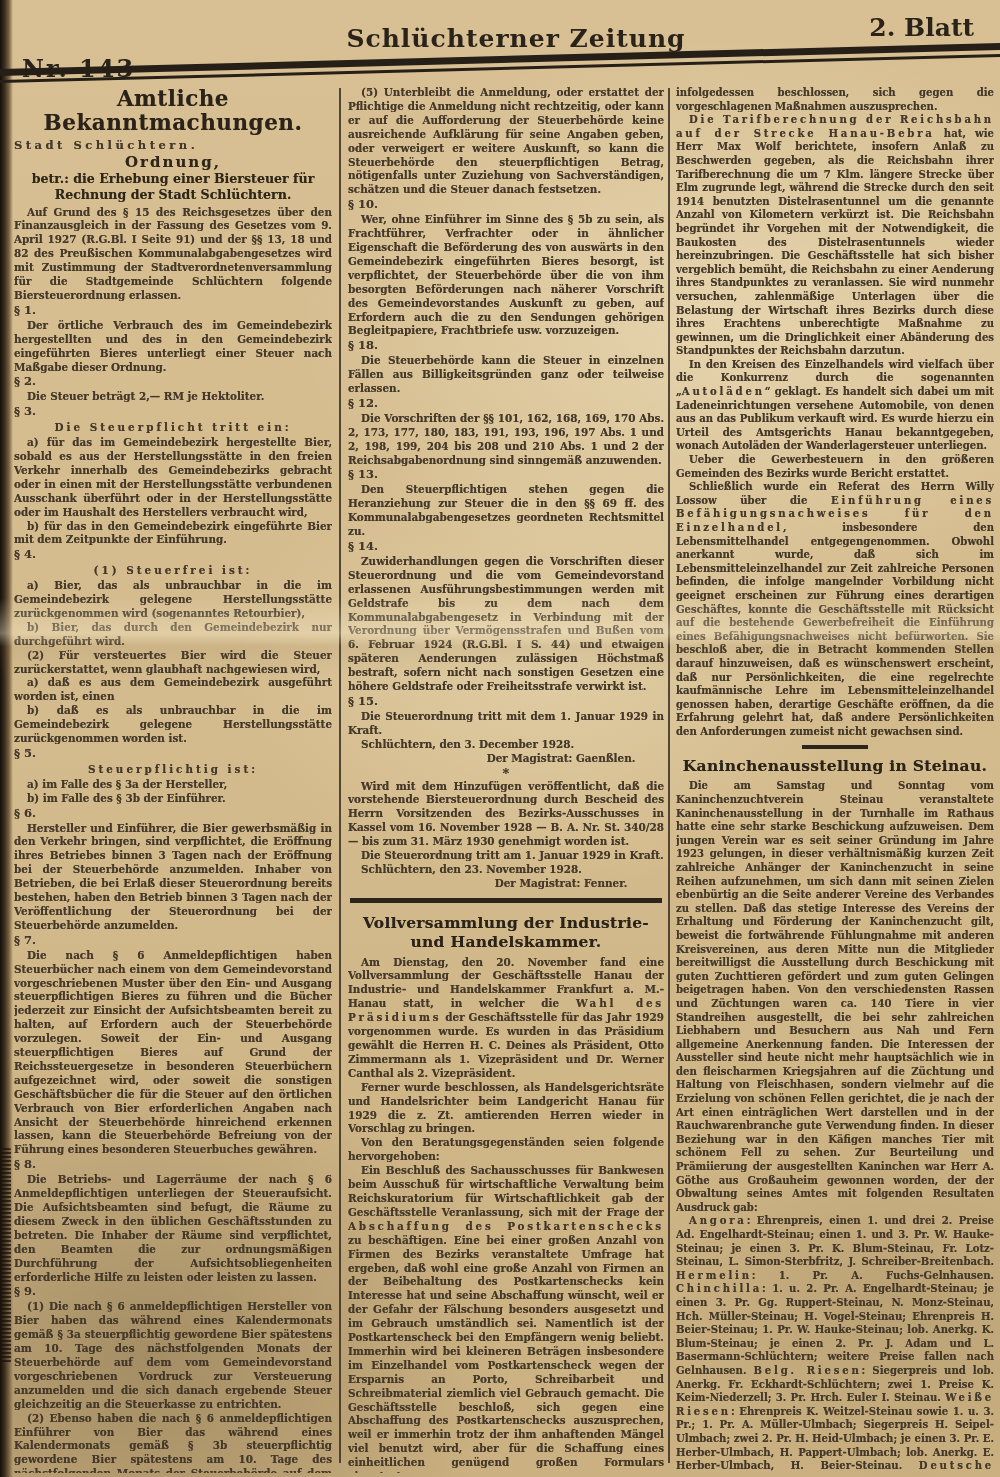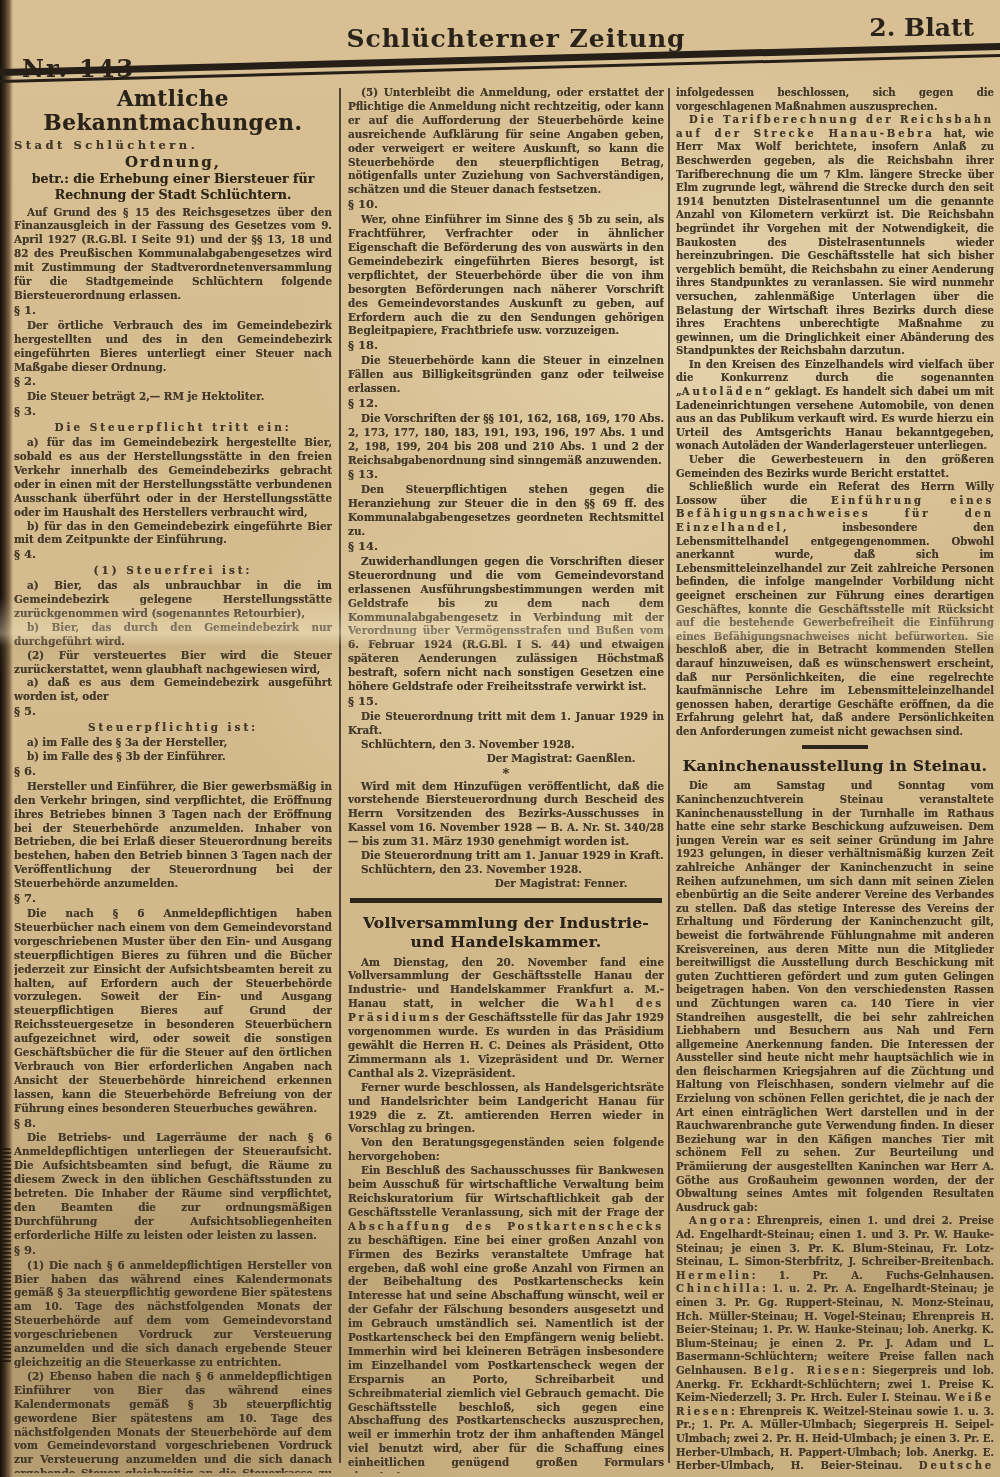--- a/index.html
+++ b/index.html
@@ -82,21 +82,22 @@
         <div class="b p">Die Steuer beträgt 2,— RM je Hektoliter.</div>
         <div class="b sec">§ 3.</div>
         <div class="b csp">Die Steuerpflicht tritt ein:</div>
         <div class="b p">a) für das im Gemeindebezirk hergestellte Bier, sobald es aus der Herstellungsstätte in den freien Verkehr innerhalb des Gemeindebezirks gebracht oder in einen mit der Herstellungsstätte verbundenen Ausschank überführt oder in der Herstellungsstätte oder im Haushalt des Herstellers verbraucht wird,</div>
         <div class="b p">b) für das in den Gemeindebezirk eingeführte Bier mit dem Zeitpunkte der Einführung.</div>
         <div class="b sec">§ 4.</div>
         <div class="b csp">(1) Steuerfrei ist:</div>
         <div class="b p">a) Bier, das als unbrauchbar in die im Gemeindebezirk gelegene Herstellungsstätte zurückgenommen wird (sogenanntes Retourbier),</div>
         <div class="b p">b) Bier, das durch den Gemeindebezirk nur durchgeführt wird.</div>
         <div class="b p">(2) Für versteuertes Bier wird die Steuer zurückerstattet, wenn glaubhaft nachgewiesen wird,</div>
-        <div class="b p">a) daß es aus dem Gemeindebezirk ausgeführt worden ist, oder</div>
+        <div class="b p">a) daß es aus dem Gemeindebezirk ausgeführt worden ist, einen</div>
+        <div class="b p">b) daß es als unbrauchbar in die im Gemeindebezirk gelegene Herstellungsstätte zurückgenommen worden ist.</div>
         <div class="b sec">§ 5.</div>
         <div class="b csp">Steuerpflichtig ist:</div>
         <div class="b p">a) im Falle des § 3a der Hersteller,</div>
         <div class="b p">b) im Falle des § 3b der Einführer.</div>
         <div class="b sec">§ 6.</div>
         <div class="b p">Hersteller und Einführer, die Bier gewerbsmäßig in den Verkehr bringen, sind verpflichtet, die Eröffnung ihres Betriebes binnen 3 Tagen nach der Eröffnung bei der Steuerbehörde anzumelden. Inhaber von Betrieben, die bei Erlaß dieser Steuerordnung bereits bestehen, haben den Betrieb binnen 3 Tagen nach der Veröffentlichung der Steuerordnung bei der Steuerbehörde anzumelden.</div>
         <div class="b sec">§ 7.</div>
         <div class="b p">Die nach § 6 Anmeldepflichtigen haben Steuerbücher nach einem von dem Gemeindevorstand vorgeschriebenen Muster über den Ein- und Ausgang steuerpflichtigen Bieres zu führen und die Bücher jederzeit zur Einsicht der Aufsichtsbeamten bereit zu halten, auf Erfordern auch der Steuerbehörde vorzulegen. Soweit der Ein- und Ausgang steuerpflichtigen Bieres auf Grund der Reichssteuergesetze in besonderen Steuerbüchern aufgezeichnet wird, oder soweit die sonstigen Geschäftsbücher die für die Steuer auf den örtlichen Verbrauch von Bier erforderlichen Angaben nach Ansicht der Steuerbehörde hinreichend erkennen lassen, kann die Steuerbehörde Befreiung von der Führung eines besonderen Steuerbuches gewähren.</div>
         <div class="b sec">§ 8.</div>
         <div class="b p">Die Betriebs- und Lagerräume der nach § 6 Anmeldepflichtigen unterliegen der Steueraufsicht. Die Aufsichtsbeamten sind befugt, die Räume zu diesem Zweck in den üblichen Geschäftsstunden zu betreten. Die Inhaber der Räume sind verpflichtet, den Beamten die zur ordnungsmäßigen Durchführung der Aufsichtsobliegenheiten erforderliche Hilfe zu leisten oder leisten zu lassen.</div>
@@ -112,21 +113,21 @@
         <div class="b sec">§ 18.</div>
         <div class="b p">Die Steuerbehörde kann die Steuer in einzelnen Fällen aus Billigkeitsgründen ganz oder teilweise erlassen.</div>
         <div class="b sec">§ 12.</div>
         <div class="b p">Die Vorschriften der §§ 101, 162, 168, 169, 170 Abs. 2, 173, 177, 180, 183, 191, 193, 196, 197 Abs. 1 und 2, 198, 199, 204 bis 208 und 210 Abs. 1 und 2 der Reichsabgabenordnung sind sinngemäß anzuwenden.</div>
         <div class="b sec">§ 13.</div>
         <div class="b p">Den Steuerpflichtigen stehen gegen die Heranziehung zur Steuer die in den §§ 69 ff. des Kommunalabgabengesetzes geordneten Rechtsmittel zu.</div>
         <div class="b sec">§ 14.</div>
         <div class="b p">Zuwiderhandlungen gegen die Vorschriften dieser Steuerordnung und die vom Gemeindevorstand erlassenen Ausführungsbestimmungen werden mit Geldstrafe bis zu dem nach dem Kommunalabgabengesetz in Verbindung mit der Verordnung über Vermögensstrafen und Bußen vom 6. Februar 1924 (R.G.Bl. I S. 44) und etwaigen späteren Aenderungen zulässigen Höchstmaß bestraft, sofern nicht nach sonstigen Gesetzen eine höhere Geldstrafe oder Freiheitsstrafe verwirkt ist.</div>
         <div class="b sec">§ 15.</div>
         <div class="b p">Die Steuerordnung tritt mit dem 1. Januar 1929 in Kraft.</div>
-        <div class="b p">Schlüchtern, den 3. November 1928.</div>
+        <div class="b p">Schlüchtern, den 3. December 1928.</div>
         <div class="b sig">Der Magistrat: Gaenßlen.</div>
         <div class="b star">*</div>
         <div class="b p">Wird mit dem Hinzufügen veröffentlicht, daß die vorstehende Biersteuerordnung durch Bescheid des Herrn Vorsitzenden des Bezirks-Ausschusses in Kassel vom 16. November 1928 — B. A. Nr. St. 340/28 — bis zum 31. März 1930 genehmigt worden ist.</div>
         <div class="b p">Die Steuerordnung tritt am 1. Januar 1929 in Kraft.</div>
         <div class="b p">Schlüchtern, den 23. November 1928.</div>
         <div class="b sig">Der Magistrat: Fenner.</div>
         <div class="b rulebig"></div>
         <div class="b headline">Vollversammlung der Industrie- und Handelskammer.</div>
         <div class="b p">Am Dienstag, den 20. November fand eine Vollversammlung der Geschäftsstelle Hanau der Industrie- und Handelskammer Frankfurt a. M.-Hanau statt, in welcher die <span class="sp">Wahl des Präsidiums</span> der Geschäftsstelle für das Jahr 1929 vorgenommen wurde. Es wurden in das Präsidium gewählt die Herren H. C. Deines als Präsident, Otto Zimmermann als 1. Vizepräsident und Dr. Werner Canthal als 2. Vizepräsident.</div>
         <div class="b p">Ferner wurde beschlossen, als Handelsgerichtsräte und Handelsrichter beim Landgericht Hanau für 1929 die z. Zt. amtierenden Herren wieder in Vorschlag zu bringen.</div>

